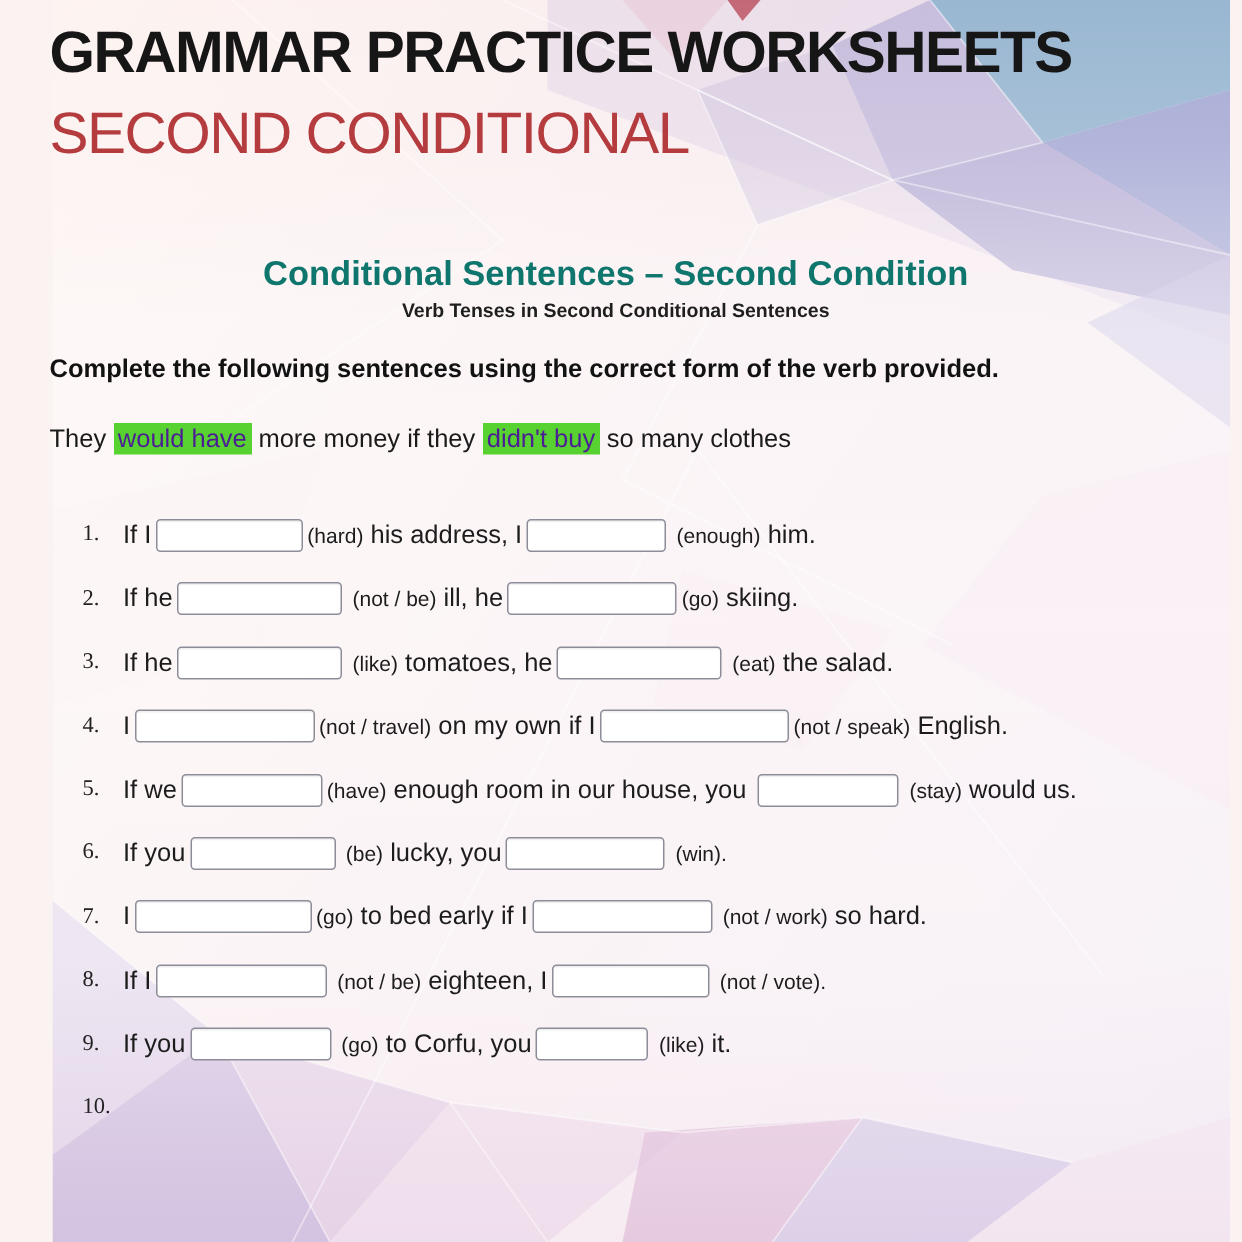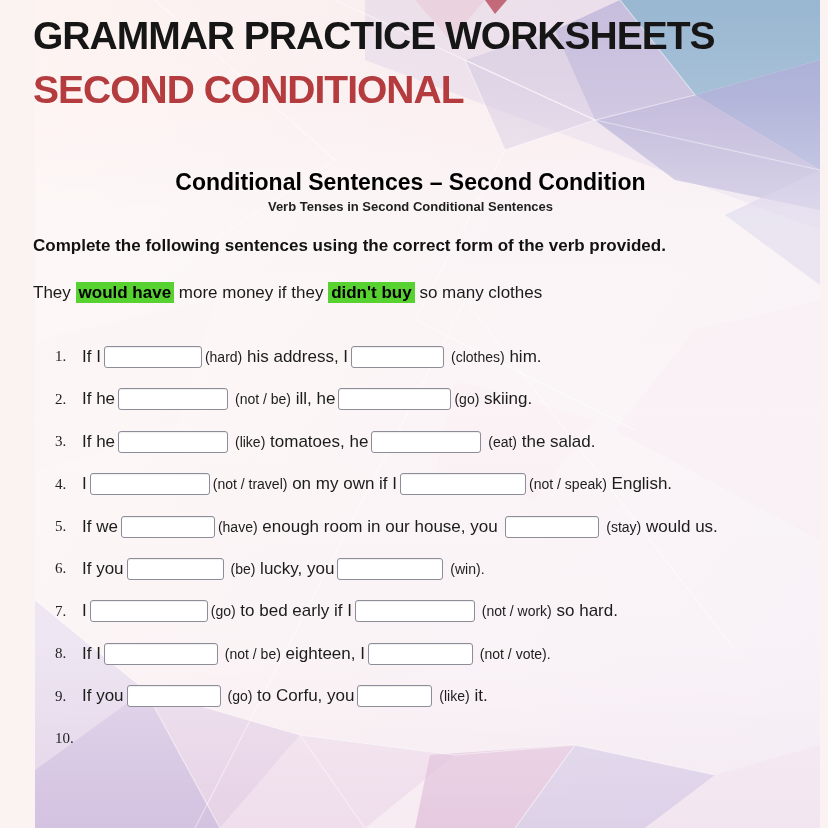--- a/index.html
+++ b/index.html
@@ -27,34 +27,34 @@
       rgba(255,255,255,.18) 93%,
       rgba(255,255,255,.08) 100%);
     pointer-events:none;
   }
   .content{position:absolute;inset:0;padding:0 0 0 33px;z-index:5;}
   h1.ws-title{
     margin:16px 0 0;font-size:39px;line-height:1.05;font-weight:800;
     letter-spacing:-1px;color:#161616;
   }
   h2.ws-subtitle{
-    margin:13px 0 0;font-size:39px;line-height:1.05;font-weight:700;
+    margin:13px 0 0;font-size:39px;line-height:1.05;font-weight:400;
     letter-spacing:-1px;color:var(--accent,#b43b3e);
   }
   .center-head{margin-top:58px;text-align:center;padding-right:40px;}
-  .sec-title{font-size:23px;font-weight:700;color:#000000;line-height:1.15;}
+  .sec-title{font-size:23px;font-weight:700;color:#0f766e;line-height:1.15;}
   .sec-sub{font-size:13px;font-weight:700;color:#1e1e1e;margin-top:4px;}
   .instructions{
     margin:22px 0 0;font-size:17px;font-weight:700;color:#121212;line-height:1.2;
   }
   .example{margin-top:25px;}
   .ex-label{font-size:17px;font-weight:700;text-decoration:underline;}
   .ex-sentence{font-size:17px;margin-top:2px;line-height:1.3;}
   .ex-sentence .hl{
-    background:var(--hl,#57d231);font-weight:700;padding:1px 3px;color:#000000;
+    background:var(--hl,#57d231);font-weight:400;padding:1px 3px;color:#4c1d95;
   }
   ol.questions{margin:32px 0 0;padding:0;list-style:none;}
   .q-row{display:flex;align-items:center;height:42.4px;}
   .q-num{
     font-family:"Liberation Serif",serif;font-size:15px;color:#222;
     width:27px;margin-left:22px;flex:none;
   }
   .q-body{font-size:17px;color:#1c1c1c;white-space:nowrap;display:flex;align-items:center;}
   .q-body .qtext{white-space:pre;}
   .q-body .hint{font-size:14px;white-space:pre;}
@@ -127,21 +127,21 @@
 
     <ol class="questions">
         <li class="q-row">
     <span class="q-num">1.</span>
     <span class="q-body">
             <span class="qtext">If I</span>
             <input type="text" class="blank" style="width: 98px;">
             <span class="hint">(hard)</span>
             <span class="qtext"> his address, I</span>
             <input type="text" class="blank" style="width: 93px;">
-            <span class="hint"> (clothes)</span>
+            <span class="hint"> (enough)</span>
             <span class="qtext"> him.</span>
           </span>
   </li>
         <li class="q-row">
     <span class="q-num">2.</span>
     <span class="q-body">
             <span class="qtext">If he</span>
             <input type="text" class="blank" style="width: 110px;">
             <span class="hint"> (not / be)</span>
             <span class="qtext"> ill, he</span>

